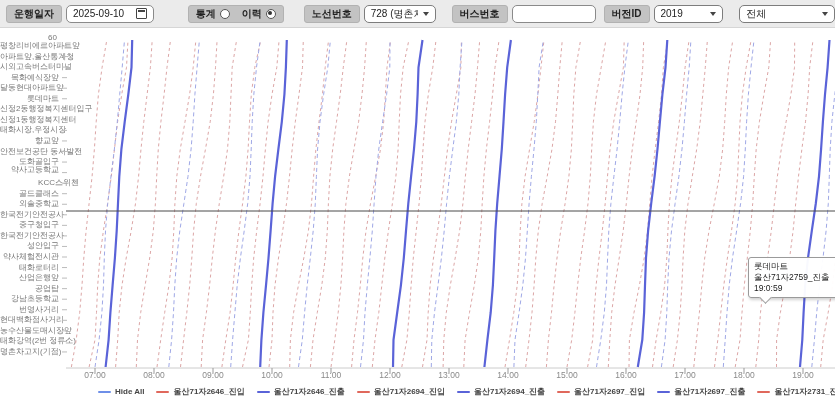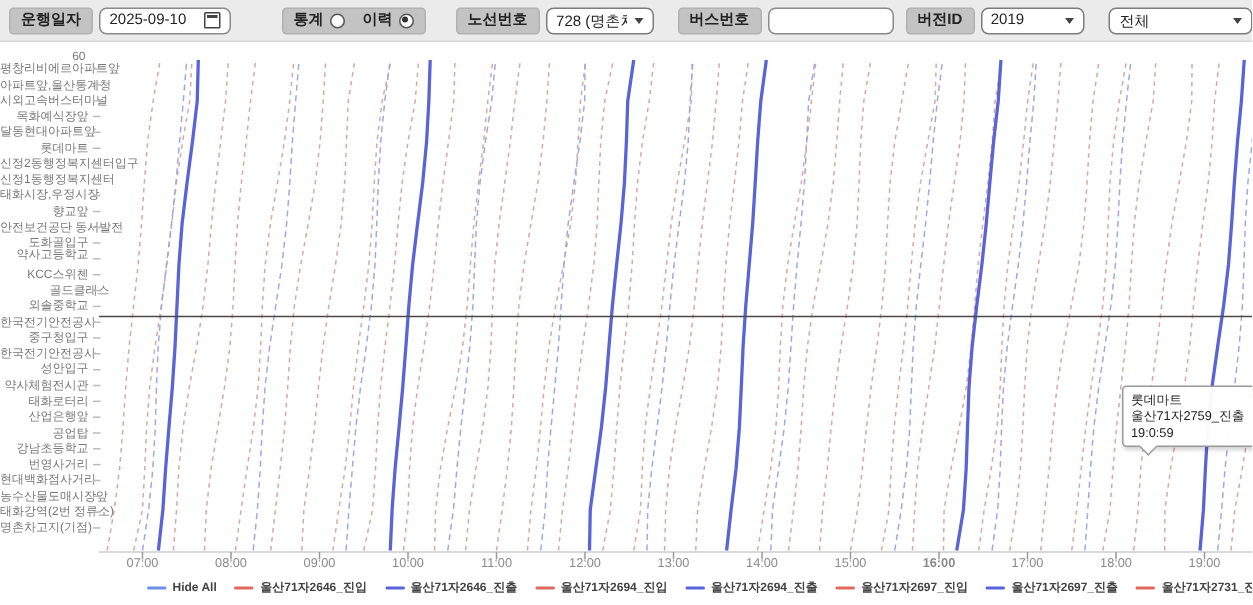--- a/index.html
+++ b/index.html
@@ -98,22 +98,22 @@
       <div class="ylab" style="top: 72.65px;">목화예식장앞</div>
       <div class="ylab" style="top: 83.2px;">달동현대아파트앞</div>
       <div class="ylab" style="top: 93.75px;">롯데마트</div>
       <div class="ylab" style="top: 104.3px;">신정2동행정복지센터입구</div>
       <div class="ylab" style="top: 114.85px;">신정1동행정복지센터</div>
       <div class="ylab" style="top: 125.4px;">태화시장,우정시장</div>
       <div class="ylab" style="top: 135.95px;">향교앞</div>
       <div class="ylab" style="top: 146.5px;">안전보건공단 동서발전</div>
       <div class="ylab" style="top: 157.05px;">도화골입구</div>
       <div class="ylab" style="top: 165px;">약사고등학교</div>
-      <div class="ylab" style="top: 178.15px;">KCC스위첸</div>
-      <div class="ylab" style="top: 188.7px; padding-left: 14px;">골드클래스</div>
+      <div class="ylab" style="top: 178.15px; padding-left: 20px;">KCC스위첸</div>
+      <div class="ylab" style="top: 188.7px;">골드클래스</div>
       <div class="ylab" style="top: 199.25px;">외솔중학교</div>
       <div class="ylab" style="top: 209.8px;">한국전기안전공사</div>
       <div class="ylab" style="top: 220.35px;">중구청입구</div>
       <div class="ylab" style="top: 230.9px;">한국전기안전공사</div>
       <div class="ylab" style="top: 241.45px;">성안입구</div>
       <div class="ylab" style="top: 252px;">약사체험전시관</div>
       <div class="ylab" style="top: 262.55px;">태화로터리</div>
       <div class="ylab" style="top: 273.1px;">산업은행앞</div>
       <div class="ylab" style="top: 283.65px;">공업탑</div>
       <div class="ylab" style="top: 294.2px;">강남초등학교</div>
@@ -232,21 +232,21 @@
   <div id="xlabels">
       <div class="xlab" style="left: 78px;">07:00</div>
       <div class="xlab" style="left: 137px;">08:00</div>
       <div class="xlab" style="left: 196px;">09:00</div>
       <div class="xlab" style="left: 255px;">10:00</div>
       <div class="xlab" style="left: 314px;">11:00</div>
       <div class="xlab" style="left: 373px;">12:00</div>
       <div class="xlab" style="left: 432px;">13:00</div>
       <div class="xlab" style="left: 491px;">14:00</div>
       <div class="xlab" style="left: 550px;">15:00</div>
-      <div class="xlab" style="left: 609px; font-weight: bold;">16:00</div>
+      <div class="xlab" style="left: 609px;">16:00</div>
       <div class="xlab" style="left: 668px;">17:00</div>
       <div class="xlab" style="left: 727px;">18:00</div>
       <div class="xlab" style="left: 786px;">19:00</div>
     </div>
 
   <div class="tooltip">
     <div>롯데마트</div>
     <div>울산71자2759_진출</div>
     <div>19:0:59</div>
     <span class="ptr"></span>

